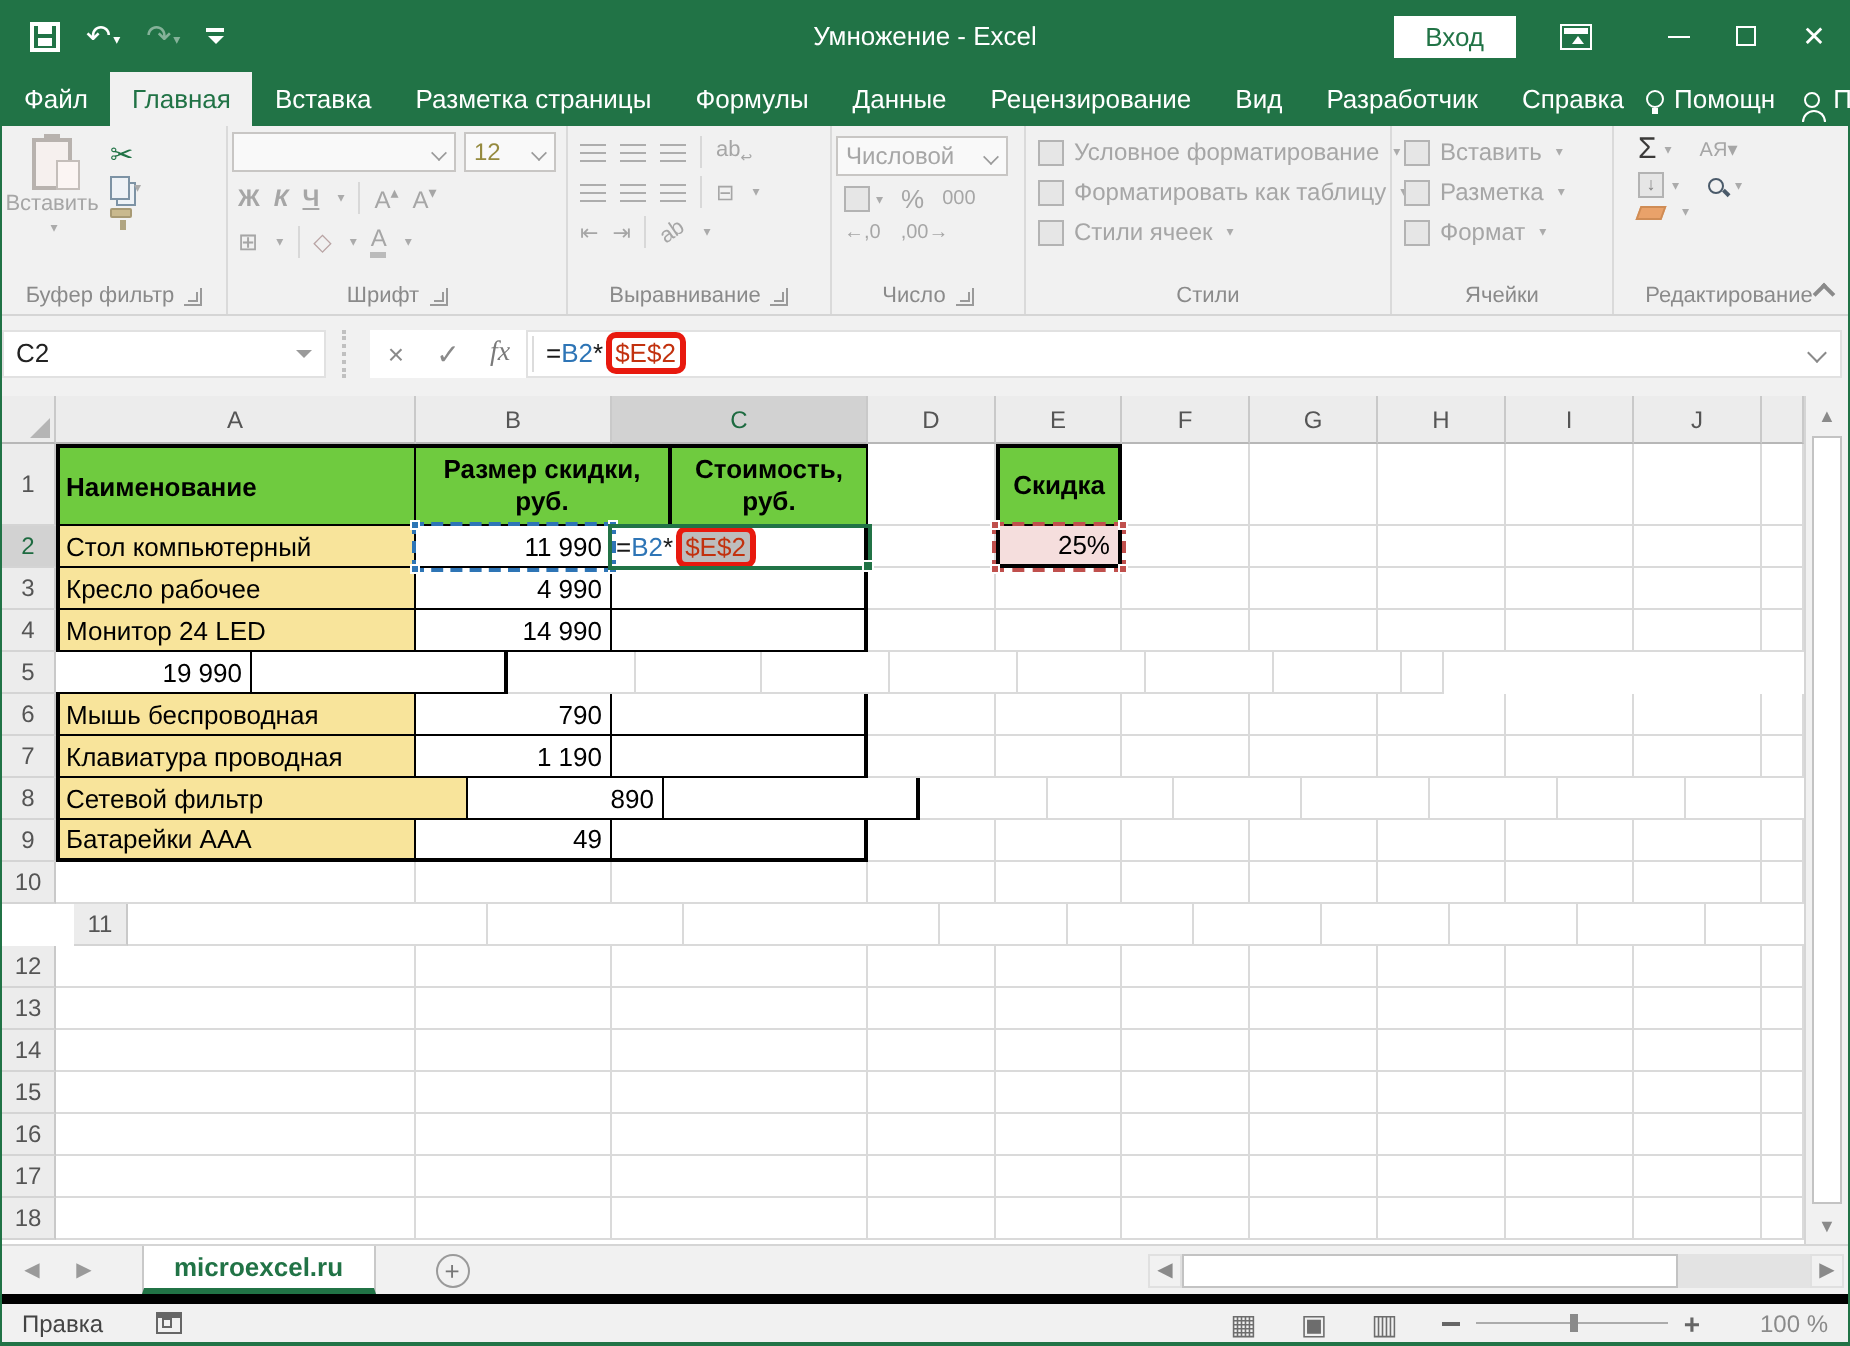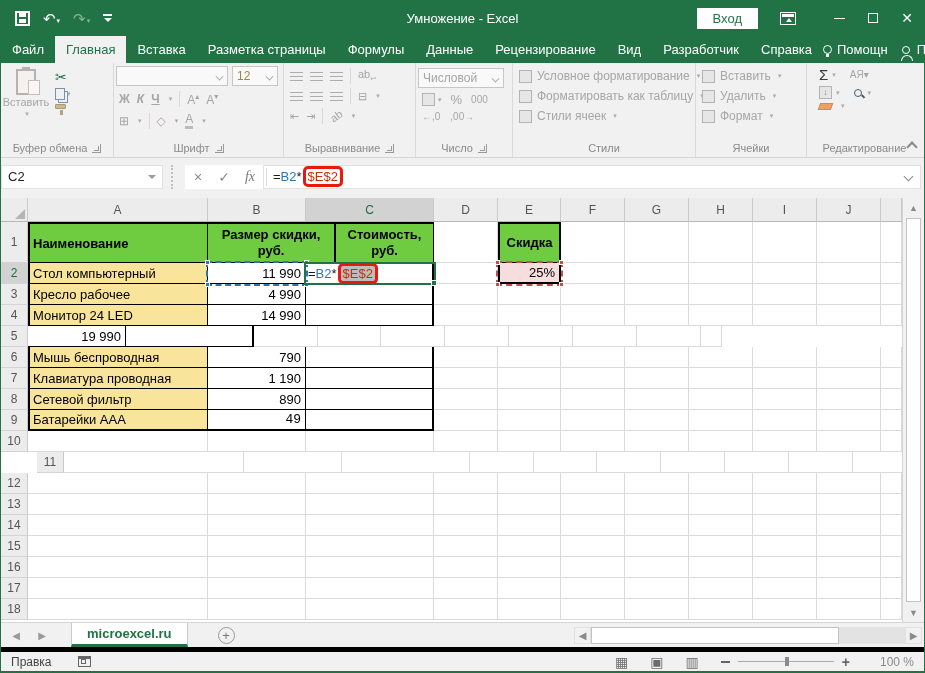--- a/index.html
+++ b/index.html
@@ -211,21 +211,21 @@
         <div class="clip-col">
           <span class="scis">✂</span>
           <span style="display:flex;align-items:center">
               <span class="copyic"></span>
               <span class="ddv">▾</span>
             </span>
           <span class="brush"></span>
         </div>
       </div>
       <div class="glabel">
-          <span>Буфер обмена</span>
+          <span>Буфер фильтр</span>
           <span class="launcher"></span>
         </div>
     </div>
 
     <div class="rgroup" style="width:170px">
       <div style="display:flex;flex-direction:column">
         <div class="fontrow">
           <div class="selbox" style="width:112px">
               <span class="chev"></span>
             </div>
@@ -338,21 +338,21 @@
 
     <div class="rgroup" style="width:111px">
       <div style="display:flex;flex-direction:column;padding-left:4px">
         <div class="stitem">
             <span class="icsq"></span>
             <span>Вставить</span>
             <span class="ddv">▾</span>
           </div>
         <div class="stitem">
             <span class="icsq"></span>
-            <span>Удалить</span>
+            <span>Разметка</span>
             <span class="ddv">▾</span>
           </div>
         <div class="stitem">
             <span class="icsq"></span>
             <span>Формат</span>
             <span class="ddv">▾</span>
           </div>
       </div>
       <div class="glabel">
           <span>Ячейки</span>
@@ -524,36 +524,36 @@
             <div class="cell" style="width: 63px;"></div>
             <div class="cell" style="width: 64px;"></div>
             <div class="cell" style="width: 64px;"></div>
             <div class="cell" style="width: 64px;"></div>
             <div class="cell" style="width: 64px;"></div>
             <div class="cell" style="width: 64px;"></div>
             <div class="cell" style="width: 21px;"></div>
           </div>
           <div class="grow" style="height: 21px;">
             <div class="rhead">8</div>
-            <div class="cell tbl tan l2" style="width: 180px;">Сетевой фильтр</div>
+            <div class="cell tbl tan l2" style="width: 206px;">Сетевой фильтр</div>
             <div class="cell tbl numc" style="width: 98px;">890</div>
             <div class="cell tbl r2" style="width: 128px;"></div>
             <div class="cell" style="width: 64px;"></div>
             <div class="cell" style="width: 63px;"></div>
             <div class="cell" style="width: 64px;"></div>
             <div class="cell" style="width: 64px;"></div>
             <div class="cell" style="width: 64px;"></div>
             <div class="cell" style="width: 64px;"></div>
             <div class="cell" style="width: 64px;"></div>
             <div class="cell" style="width: 21px;"></div>
           </div>
           <div class="grow" style="height: 21px;">
             <div class="rhead">9</div>
             <div class="cell tbl tan l2 b2" style="width: 180px;">Батарейки AAA</div>
-            <div class="cell tbl numc b2" style="width: 98px; font-family: Liberation Mono, monospace;">49</div>
+            <div class="cell tbl numc b2" style="width: 98px;">49</div>
             <div class="cell tbl r2 b2" style="width: 128px;"></div>
             <div class="cell" style="width: 64px;"></div>
             <div class="cell" style="width: 63px;"></div>
             <div class="cell" style="width: 64px;"></div>
             <div class="cell" style="width: 64px;"></div>
             <div class="cell" style="width: 64px;"></div>
             <div class="cell" style="width: 64px;"></div>
             <div class="cell" style="width: 64px;"></div>
             <div class="cell" style="width: 21px;"></div>
           </div>

